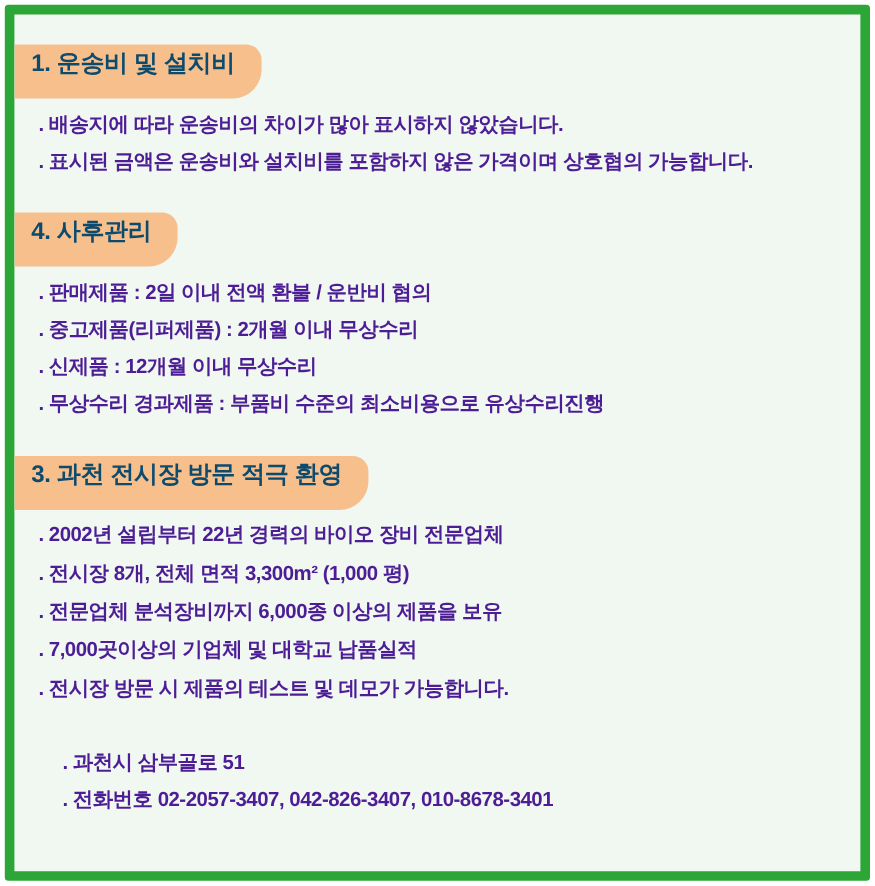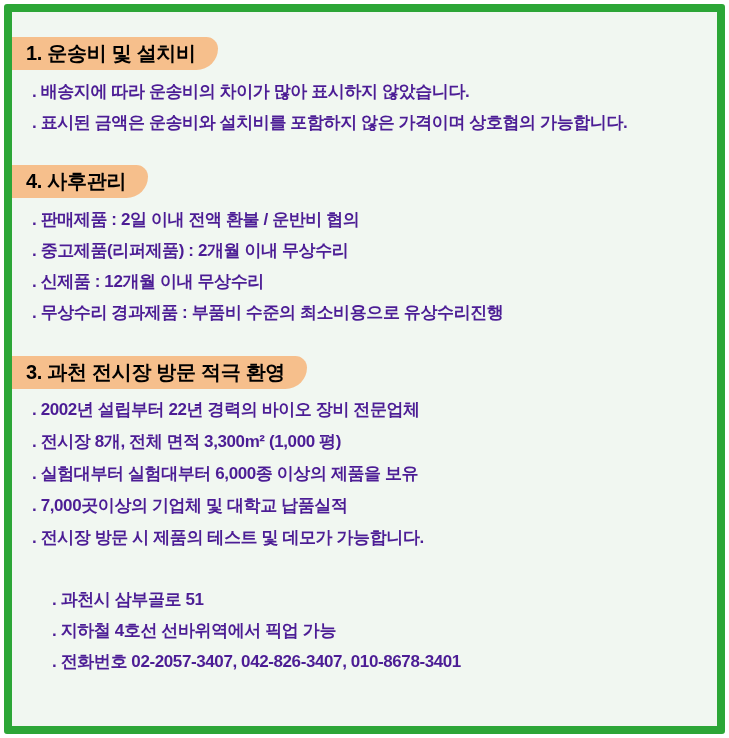--- a/index.html
+++ b/index.html
@@ -20,25 +20,25 @@
     border: 8px solid #2ca637;
     border-radius: 3px;
     background: #f1f7f1;
     padding-top: 25px;
     overflow: hidden;
   }
   .section { margin: 0; }
   .badge {
     display: inline-block;
     background: #f6bf8c;
-    color: #000000;
+    color: #0c4a6e;
     font-weight: bold;
     font-size: 20px;
     line-height: 33px;
-    height: 33px;
+    height: 45px;
     padding: 0 22px 0 14px;
     border-radius: 0 13px 24px 0;
     letter-spacing: -0.3px;
     white-space: nowrap;
   }
   .bullets {
     list-style: none;
     margin: 0;
     padding: 6px 16px 0 20px;
   }
@@ -85,27 +85,26 @@
     </ul>
   </div>
 
   <div class="section s3">
     <div class="badge">
       <span>3. 과천 전시장 방문 적극 환영</span>
     </div>
     <ul class="bullets">
       <li class="bullet">. 2002년 설립부터 22년 경력의 바이오 장비 전문업체</li>
       <li class="bullet">. 전시장 8개, 전체 면적 3,300m² (1,000 평)</li>
-      <li class="bullet">. 실험대부터 실험대부터 6,000종 이상의 제품을 보유</li>
+      <li class="bullet">. 전문업체 분석장비까지 6,000종 이상의 제품을 보유</li>
       <li class="bullet">. 7,000곳이상의 기업체 및 대학교 납품실적</li>
       <li class="bullet">. 전시장 방문 시 제품의 테스트 및 데모가 가능합니다.</li>
     </ul>
   </div>
 
   <div class="section s4">
     <ul class="bullets">
       <li class="bullet">. 과천시 삼부골로 51</li>
-      <li class="bullet">. 지하철 4호선 선바위역에서 픽업 가능</li>
       <li class="bullet">. 전화번호 02-2057-3407, 042-826-3407, 010-8678-3401</li>
     </ul>
   </div>
 
 </div>
 
 </body></html>

